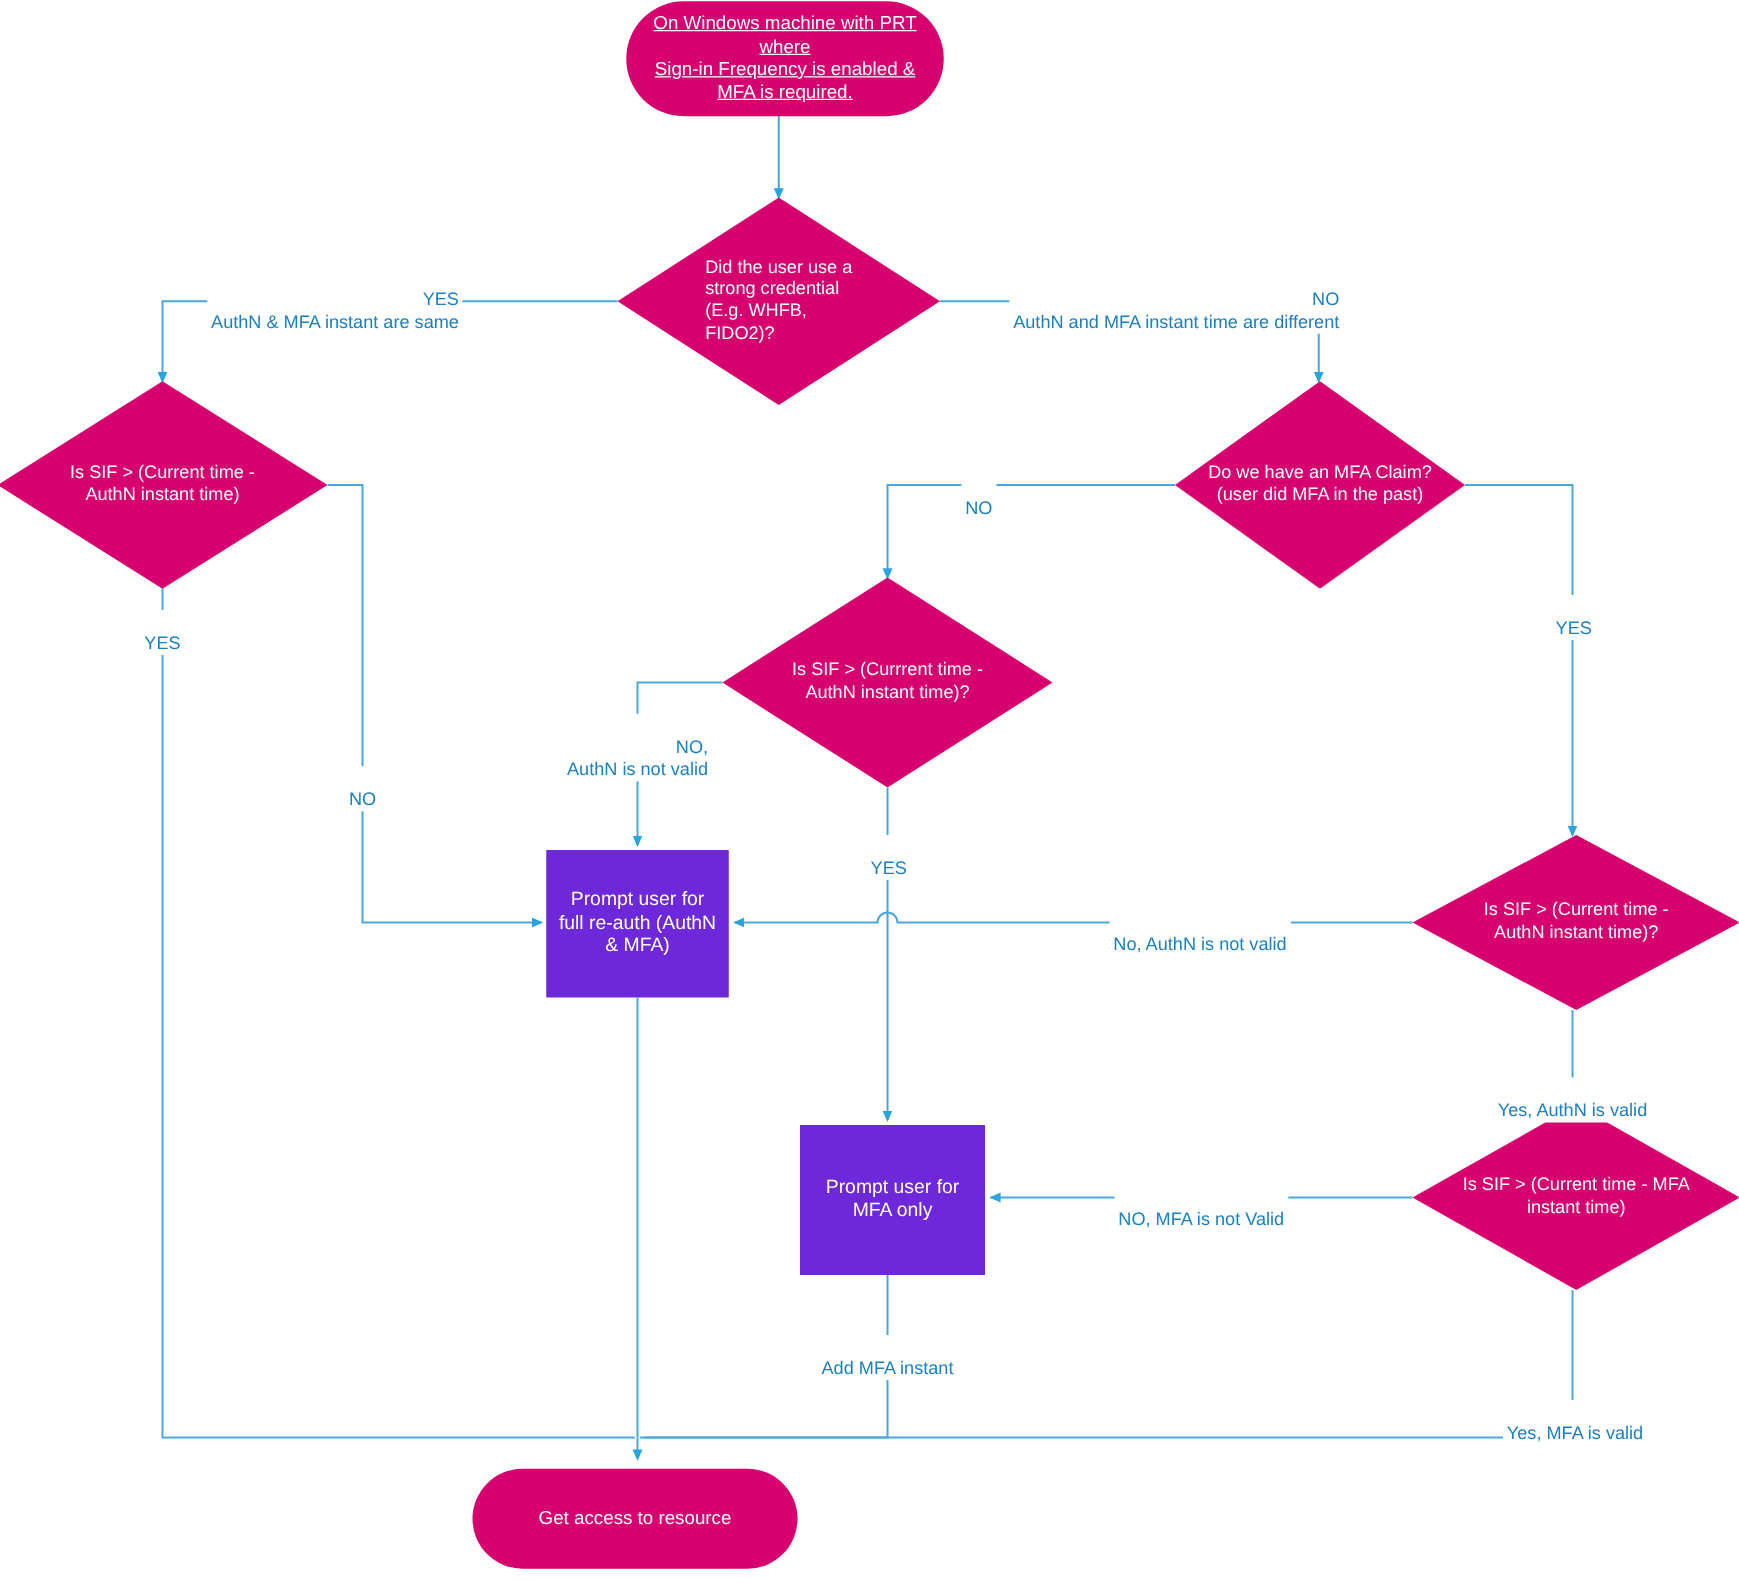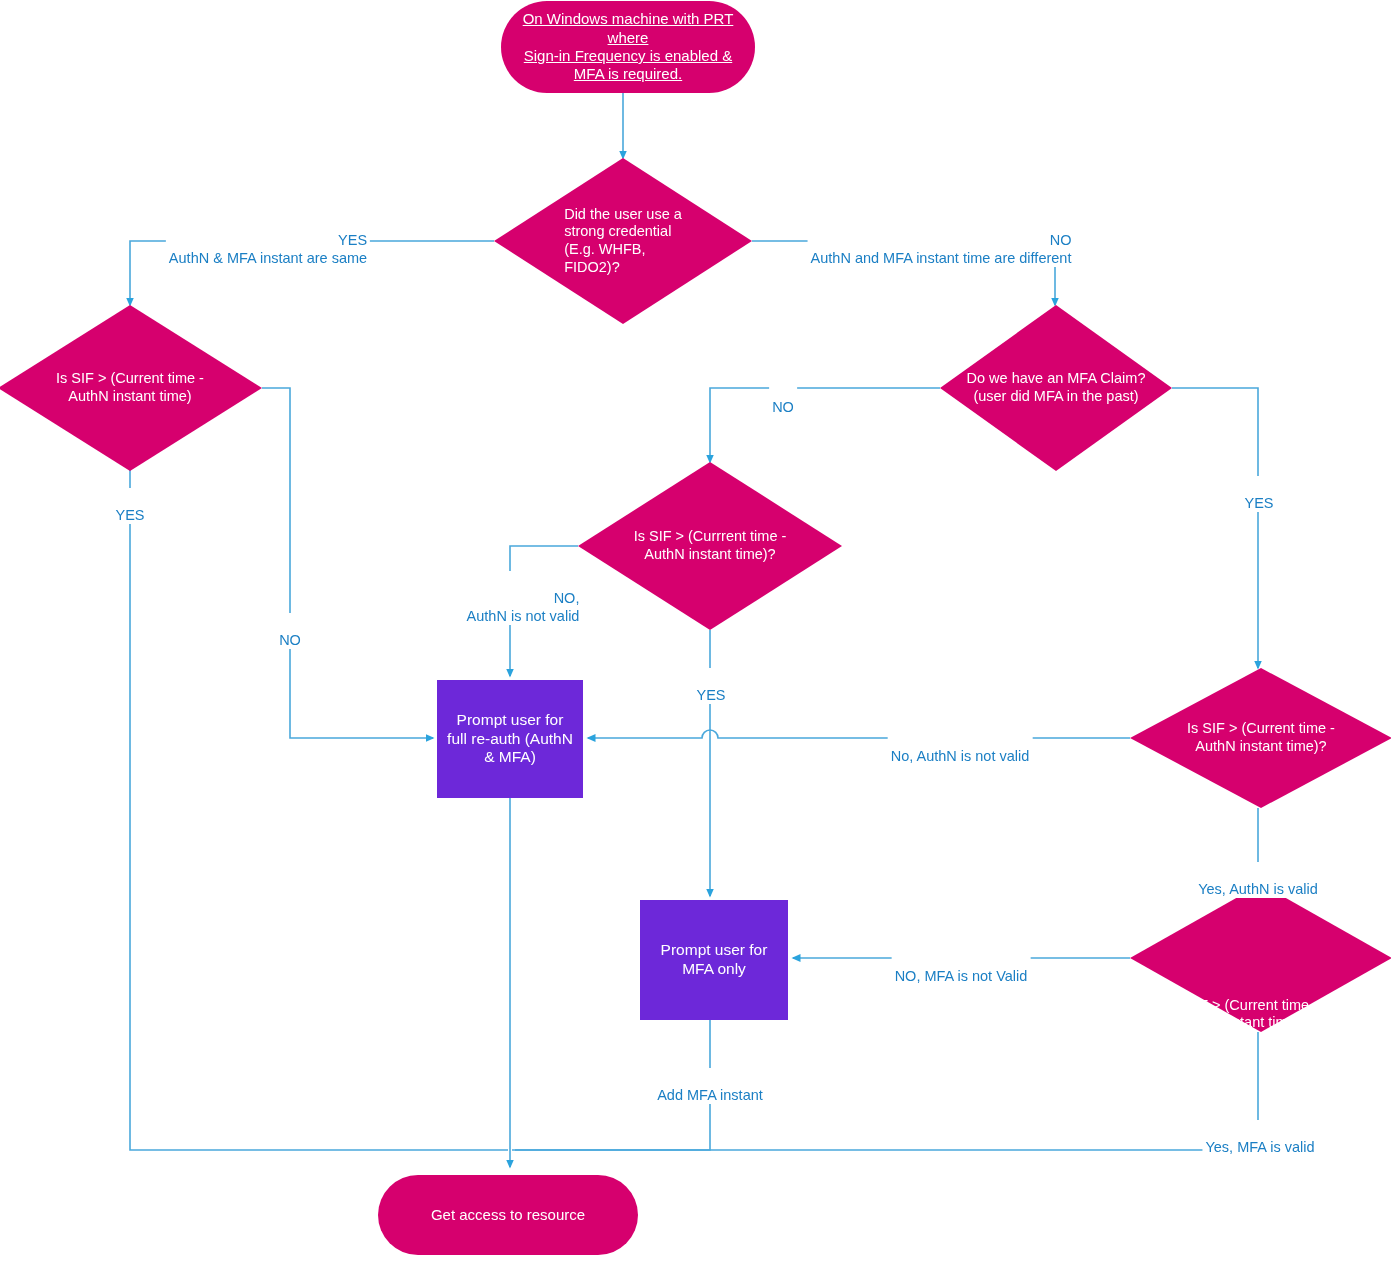--- a/index.html
+++ b/index.html
@@ -154,21 +154,21 @@
     <span class="dia-text">Is SIF &gt; (Currrent time -
 AuthN instant time)?</span>
   </div>
 
   <div class="node decision" style="left:1130px; top:668px; width:262px; height:140px;">
     <span class="dia-shape"></span>
     <span class="dia-text">Is SIF &gt; (Current time -
 AuthN instant time)?</span>
   </div>
 
-  <div class="node decision" style="left:1130px; top:884px; width:262px; height:148px;align-items:flex-end;">
+  <div class="node decision" style="left:1130px; top:884px; width:262px; height:148px;">
     <span class="dia-shape"></span>
     <span class="dia-text">Is SIF &gt;  (Current time - MFA
 instant time)</span>
   </div>
 
   <div class="node process" style="left:437px; top:680px; width:146px; height:118px;">
     <span>Prompt user for
 full re-auth (AuthN
 &amp; MFA)</span>
   </div>
@@ -201,21 +201,21 @@
   </div>
 
   <div class="edge-label el-center" style="left:783px; top:380px;">
     <span>NO</span>
   </div>
 
   <div class="edge-label el-center" style="left:1259px; top:476px;">
     <span>YES</span>
   </div>
 
-  <div class="edge-label el-center" style="left:523px; top:571px;">
+  <div class="edge-label el-center" style="left:510px; top:571px;">
     <span>NO,
 AuthN is not valid</span>
   </div>
 
   <div class="edge-label el-center" style="left:711px; top:668px;">
     <span>YES</span>
   </div>
 
   <div class="edge-label el-center" style="left:960px; top:729px;">
     <span>No, AuthN is not valid</span>

